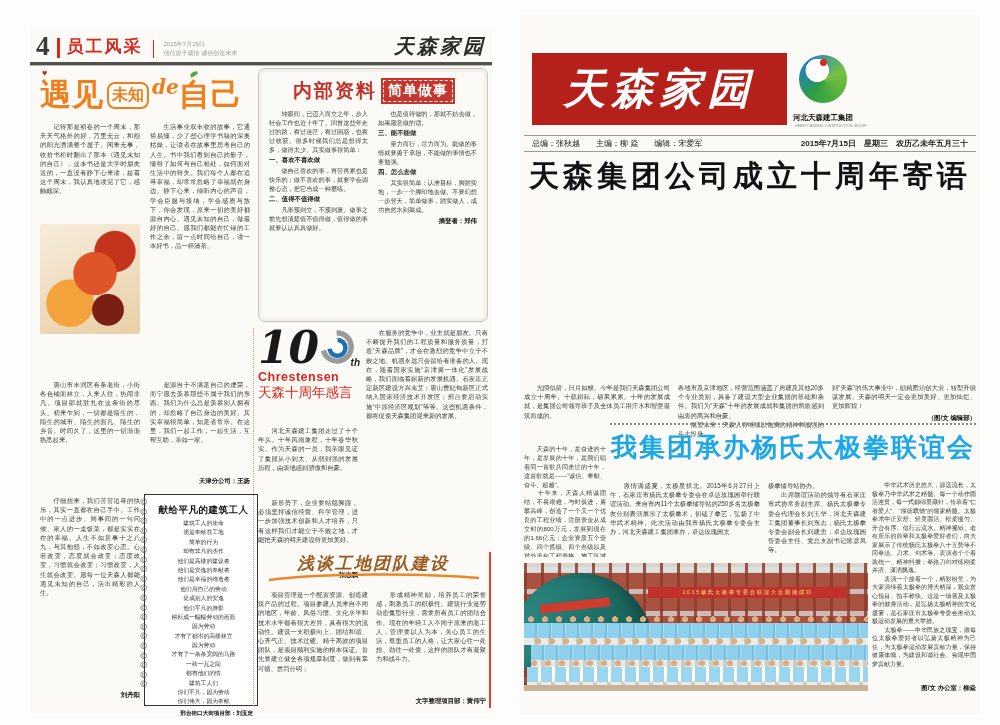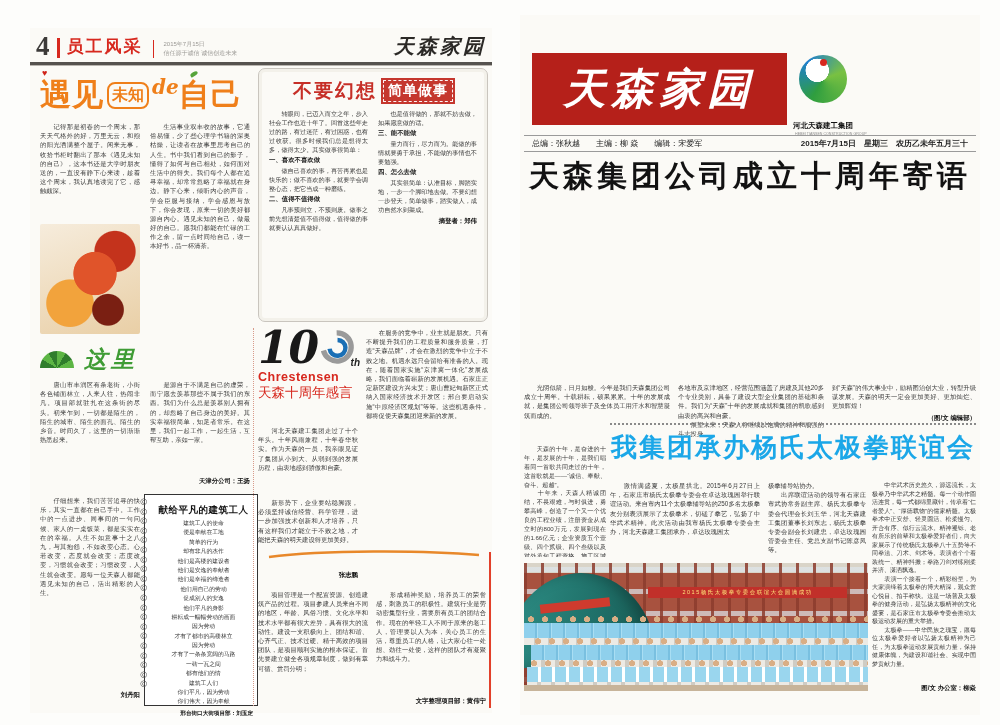--- a/index.html
+++ b/index.html
@@ -79,21 +79,21 @@
   .vline-red{width:2px;background:#e2402a;}
 
   
   .mast-box{left:12px;top:38px;width:255px;height:72px;background:#b5201a;display:flex;align-items:center;justify-content:center;}
   .mast-word{font-family:"DejaVu Serif",serif;font-style:italic;font-weight:900;color:#fff;font-size:42px;letter-spacing:6px;}
   .logo-wrap{left:272px;top:40px;width:62px;height:80px;text-align:center;}
   .logo-circle{width:48px;height:48px;border-radius:50%;margin:0 auto;position:relative;
     background:radial-gradient(circle at 38% 32%,#ffffff 0 26%,rgba(255,255,255,0) 27%),
       conic-gradient(from 210deg,#2f9e3f,#1f7fd0 110deg,#79c142 220deg,#2f9e3f);}
   .logo-circle:after{content:"";position:absolute;left:21px;top:4px;width:7px;height:7px;border-radius:50%;background:#d7281e;}
-  .logo-org{font-size:7.5px;font-weight:800;color:#111;margin-top:18px;white-space:nowrap;}
+  .logo-org{font-size:7.5px;font-weight:800;color:#111;margin-top:10px;white-space:nowrap;}
   .logo-en{font-size:4px;color:#8a8a8a;transform:scale(.9);white-space:nowrap;}
   .issue-wrap{left:338px;top:40px;width:118px;}
   .issue-word{font-size:24px;font-weight:900;color:#cc1510;letter-spacing:4px;margin-bottom:4px;}
   .info-line div{font-size:6.6px;line-height:1.62;color:#222;white-space:nowrap;}
   .editbar{left:4px;top:120px;width:452px;height:17px;border-top:1px solid #9a9a9a;border-bottom:1px solid #9a9a9a;
     display:flex;align-items:center;justify-content:space-between;padding:0 8px;box-sizing:border-box;}
   .editbar span{font-size:8px;color:#222;}
   .editbar .eb-r{font-weight:700;}
   .headlineR{left:4px;top:141px;width:452px;text-align:center;font-size:30px;font-weight:900;color:#121212;letter-spacing:4px;white-space:nowrap;}
 
@@ -168,21 +168,21 @@
     <span class="mt-de">de</span>
     <span class="mt-leaf"></span>
     <span class="mt-big">自己</span>
   </div>
   <div class="abs body-txt" style="left:10px;top:94px;width:100px;height:98px;">　　记得那是初春的一个周末，那天天气格外的好，万里无云，和煦的阳光洒满整个屋子。闲来无事，收拾书柜时翻出了那本《遇见未知的自己》，这本书还是大学时朋友送的，一直没有静下心来读，趁着这个周末，我认真地读完了它，感触颇深。</div>
   <div class="abs meet-art"></div>
   <div class="abs body-txt" style="left:120px;top:94px;width:100px;height:212px;">　　生活事业双丰收的故事，它通俗易懂，少了些心理学书籍的深奥枯燥，让读者在故事里思考自己的人生。书中我们看到自己的影子，懂得了如何与自己相处，如何面对生活中的得失。我们每个人都在追寻幸福，却常常忽略了幸福就在身边。静下心来，倾听内心的声音，学会臣服与接纳，学会感恩与放下，你会发现，原来一切的美好都源自内心。遇见未知的自己，做最好的自己。愿我们都能在忙碌的工作之余，留一点时间给自己，读一本好书，品一杯清茶。</div>
 
   <div class="abs dont-box">
     <div class="dont-head">
-      <span class="dont-t1">不要幻想</span>
+      <span class="dont-t1">内部资料</span>
       <span class="dont-t2">简单做事</span>
     </div>
     <div class="dont-cols">
       <div class="dont-col">
           <div class="seg-p">转眼间，已迈入而立之年，步入社会工作也近十年了。回首这些年走过的路，有过迷茫，有过困惑，也有过收获。很多时候我们总是想得太多，做得太少。其实做事很简单：</div>
           <div class="seg-h">一、喜欢不喜欢做</div>
           <div class="seg-p">做自己喜欢的事，再苦再累也是快乐的；做不喜欢的事，就要学会调整心态，把它当成一种磨练。</div>
           <div class="seg-h">二、值得不值得做</div>
           <div class="seg-p">凡事预则立，不预则废。做事之前先想清楚值不值得做，值得做的事就要认认真真做好。</div>
         </div>
@@ -192,24 +192,20 @@
             <div class="seg-h">三、能不能做</div>
             <div class="seg-p">量力而行，尽力而为。能做的事情就要勇于承担，不能做的事情也不要勉强。</div>
             <div class="seg-h">四、怎么去做</div>
             <div class="seg-p">其实很简单：认准目标，脚踏实地，一步一个脚印地去做。不要幻想一步登天，简单做事，踏实做人，成功自然水到渠成。</div>
           </div>
         <span class="sig">摘登者：郑伟</span>
       </div>
     </div>
   </div>
 
-  <div class="abs here-title">
-    <span class="fan"></span>
-    <span class="here-word">这里</span>
-  </div>
   <div class="abs body-txt" style="left:10px;top:352px;width:100px;height:108px;">　　唐山市丰润区有条老街，小街各色铺面林立，人来人往，热闹非凡。项目部就驻扎在这条街的尽头。初来乍到，一切都是陌生的，陌生的城市、陌生的面孔、陌生的乡音。时间久了，这里的一切渐渐熟悉起来。</div>
   <div class="abs" style="left:120px;top:352px;width:100px;">
     <div class="body-txt" style="height:94px;">　　是源自于不满足自己的虚荣，而宁愿去羡慕那些不属于我们的东西。我们为什么总是羡慕别人拥有的，却忽略了自己身边的美好。其实幸福很简单，知足者常乐。在这里，我们一起工作，一起生活，互帮互助，亲如一家。</div>
     <span class="sig">天津分公司：王扬</span>
   </div>
 
   <div class="abs" style="left:10px;top:468px;width:100px;">
     <div class="body-txt" style="height:192px;">　　仔细想来，我们苦苦追寻的快乐，其实一直都在自己手中。工作中的一点进步、同事间的一句问候、家人的一桌饭菜，都是实实在在的幸福。人生不如意事十之八九，与其抱怨，不如改变心态。心若改变，态度就会改变；态度改变，习惯就会改变；习惯改变，人生就会改变。愿每一位天森人都能遇见未知的自己，活出精彩的人生。</div>
     <span class="sig">刘丹阳</span>
   </div>
@@ -257,20 +253,21 @@
     <div class="l10-title">天森十周年感言</div>
   </div>
   <div class="abs body-txt" style="left:336px;top:300px;width:122px;height:212px;">　　在服务的竞争中，业主就是朋友。只有不断提升我们的工程质量和服务质量，打造“天森品牌”，才会在激烈的竞争中立于不败之地。机遇永远只会留给有准备的人。现在，随着国家实施“京津冀一体化”发展战略，我们面临着崭新的发展机遇。石家庄正定新区建设方兴未艾；唐山曹妃甸新区正式纳入国家经济技术开发区；邢台要启动实施“中原经济区规划”等等。这些机遇条件，都将促使天森集团迎来新的发展。</div>
   <div class="abs body-txt" style="left:228px;top:398px;width:100px;height:70px;">　　河北天森建工集团走过了十个年头。十年风雨兼程，十年春华秋实。作为天森的一员，我亲眼见证了集团从小到大、从弱到强的发展历程，由衷地感到骄傲和自豪。</div>
   <div class="abs" style="left:228px;top:470px;width:100px;">
     <div class="body-txt" style="height:70px;">　　新形势下，企业要站稳脚跟，必须坚持诚信经营、科学管理，进一步加强技术创新和人才培养，只有这样我们才能立于不败之地，才能把天森的明天建设得更加美好。</div>
     <span class="sig">张志鹏</span>
   </div>
 
   <div class="abs team-title">
+    <span class="team-word">浅谈工地团队建设</span>
     <svg class="swoosh" width="220" height="10" viewBox="0 0 220 10">
       <path d="M6 8 C 60 1, 160 1, 216 6" stroke="#e8882a" stroke-width="2.4" fill="none"></path>
     </svg>
   </div>
   <div class="abs body-txt" style="left:228px;top:562px;width:110px;height:116px;">　　项目管理是一个配置资源、创造建筑产品的过程。项目参建人员来自不同的地区，年龄、风俗习惯、文化水平和技术水平都有很大差异，具有很大的流动性。建设一支积极向上、团结和谐、心齐气正、技术过硬、精干高效的项目团队，是项目顺利实施的根本保证。首先要建立健全各项规章制度，做到有章可循、赏罚分明；</div>
   <div class="abs" style="left:346px;top:562px;width:110px;">
     <div class="body-txt" style="height:104px;">　　形成精神奖励，培养员工的荣誉感，刺激员工的积极性。建筑行业是劳动密集型行业，需要所有员工的团结合作。现在的年轻工人不同于原来的老工人，管理要以人为本，关心员工的生活，尊重员工的人格，让大家心往一处想、劲往一处使，这样的团队才有凝聚力和战斗力。</div>
     <span class="sig">文字整理项目部：黄伟宁</span>
   </div>
 

